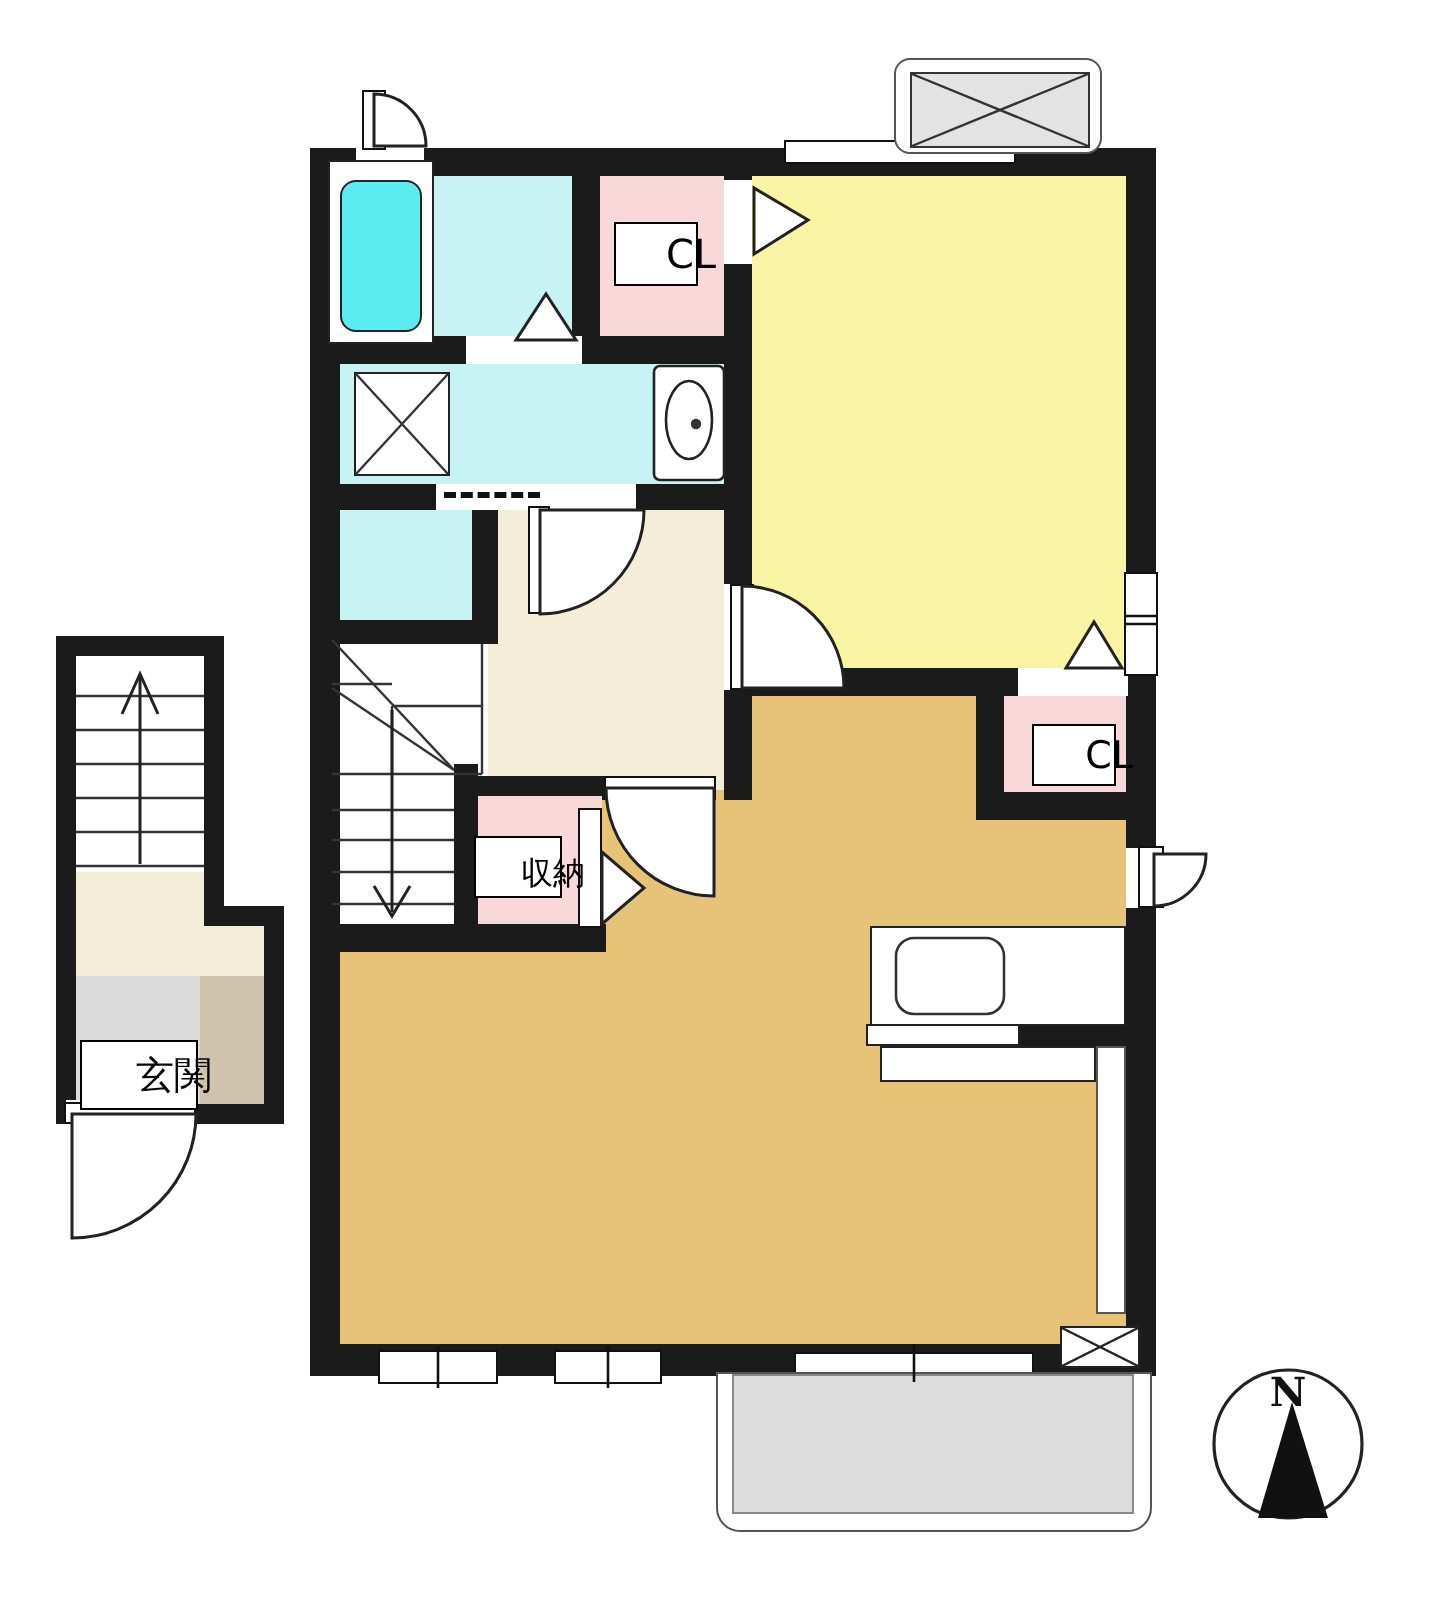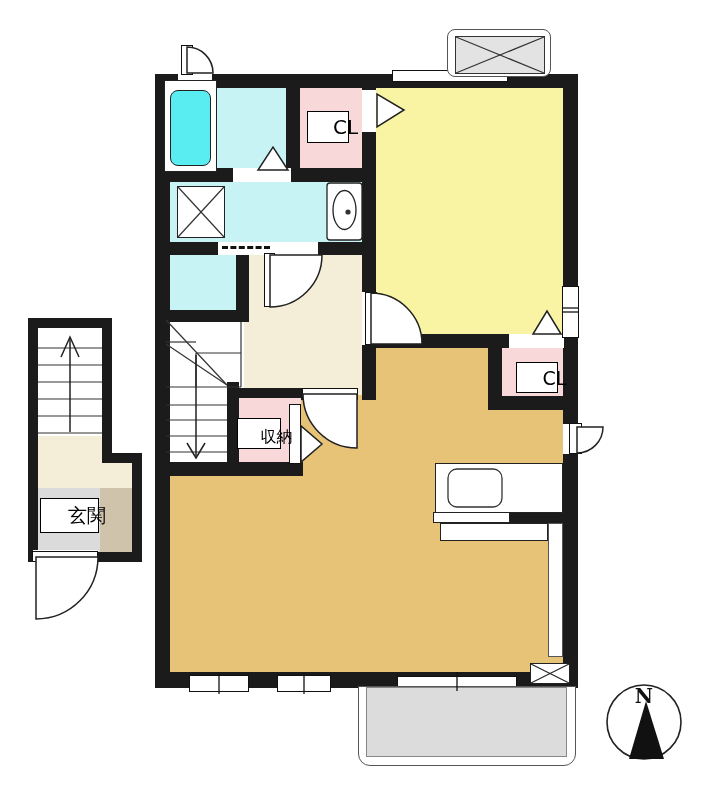--- a/index.html
+++ b/index.html
@@ -185,20 +185,20 @@
 
   <div class="lbl" style="left:307px;top:111px;width:42px;height:32px;font-size:20px;">
     <span>CL</span>
   </div>
   <div class="lbl" style="left:516px;top:362px;width:42px;height:31px;font-size:19px;">
     <span>CL</span>
   </div>
   <div class="lbl" style="left:237px;top:418px;width:44px;height:31px;font-size:16px;align-items:flex-end;">
     <span>収納</span>
   </div>
-  <div class="lbl" style="left:40px;top:498px;width:59px;height:35px;font-size:19px;text-align:center;">
+  <div class="lbl" style="left:40px;top:520px;width:59px;height:35px;font-size:19px;text-align:center;">
     <span>玄関</span>
   </div>
   <div class="abs" style="left:630px;top:684px;width:28px;height:24px;text-align:center;font-family:'DejaVu Serif',serif;font-weight:bold;font-size:20px;color:#111;">
     <span>N</span>
   </div>
 
 </div>
 
 </body></html>

